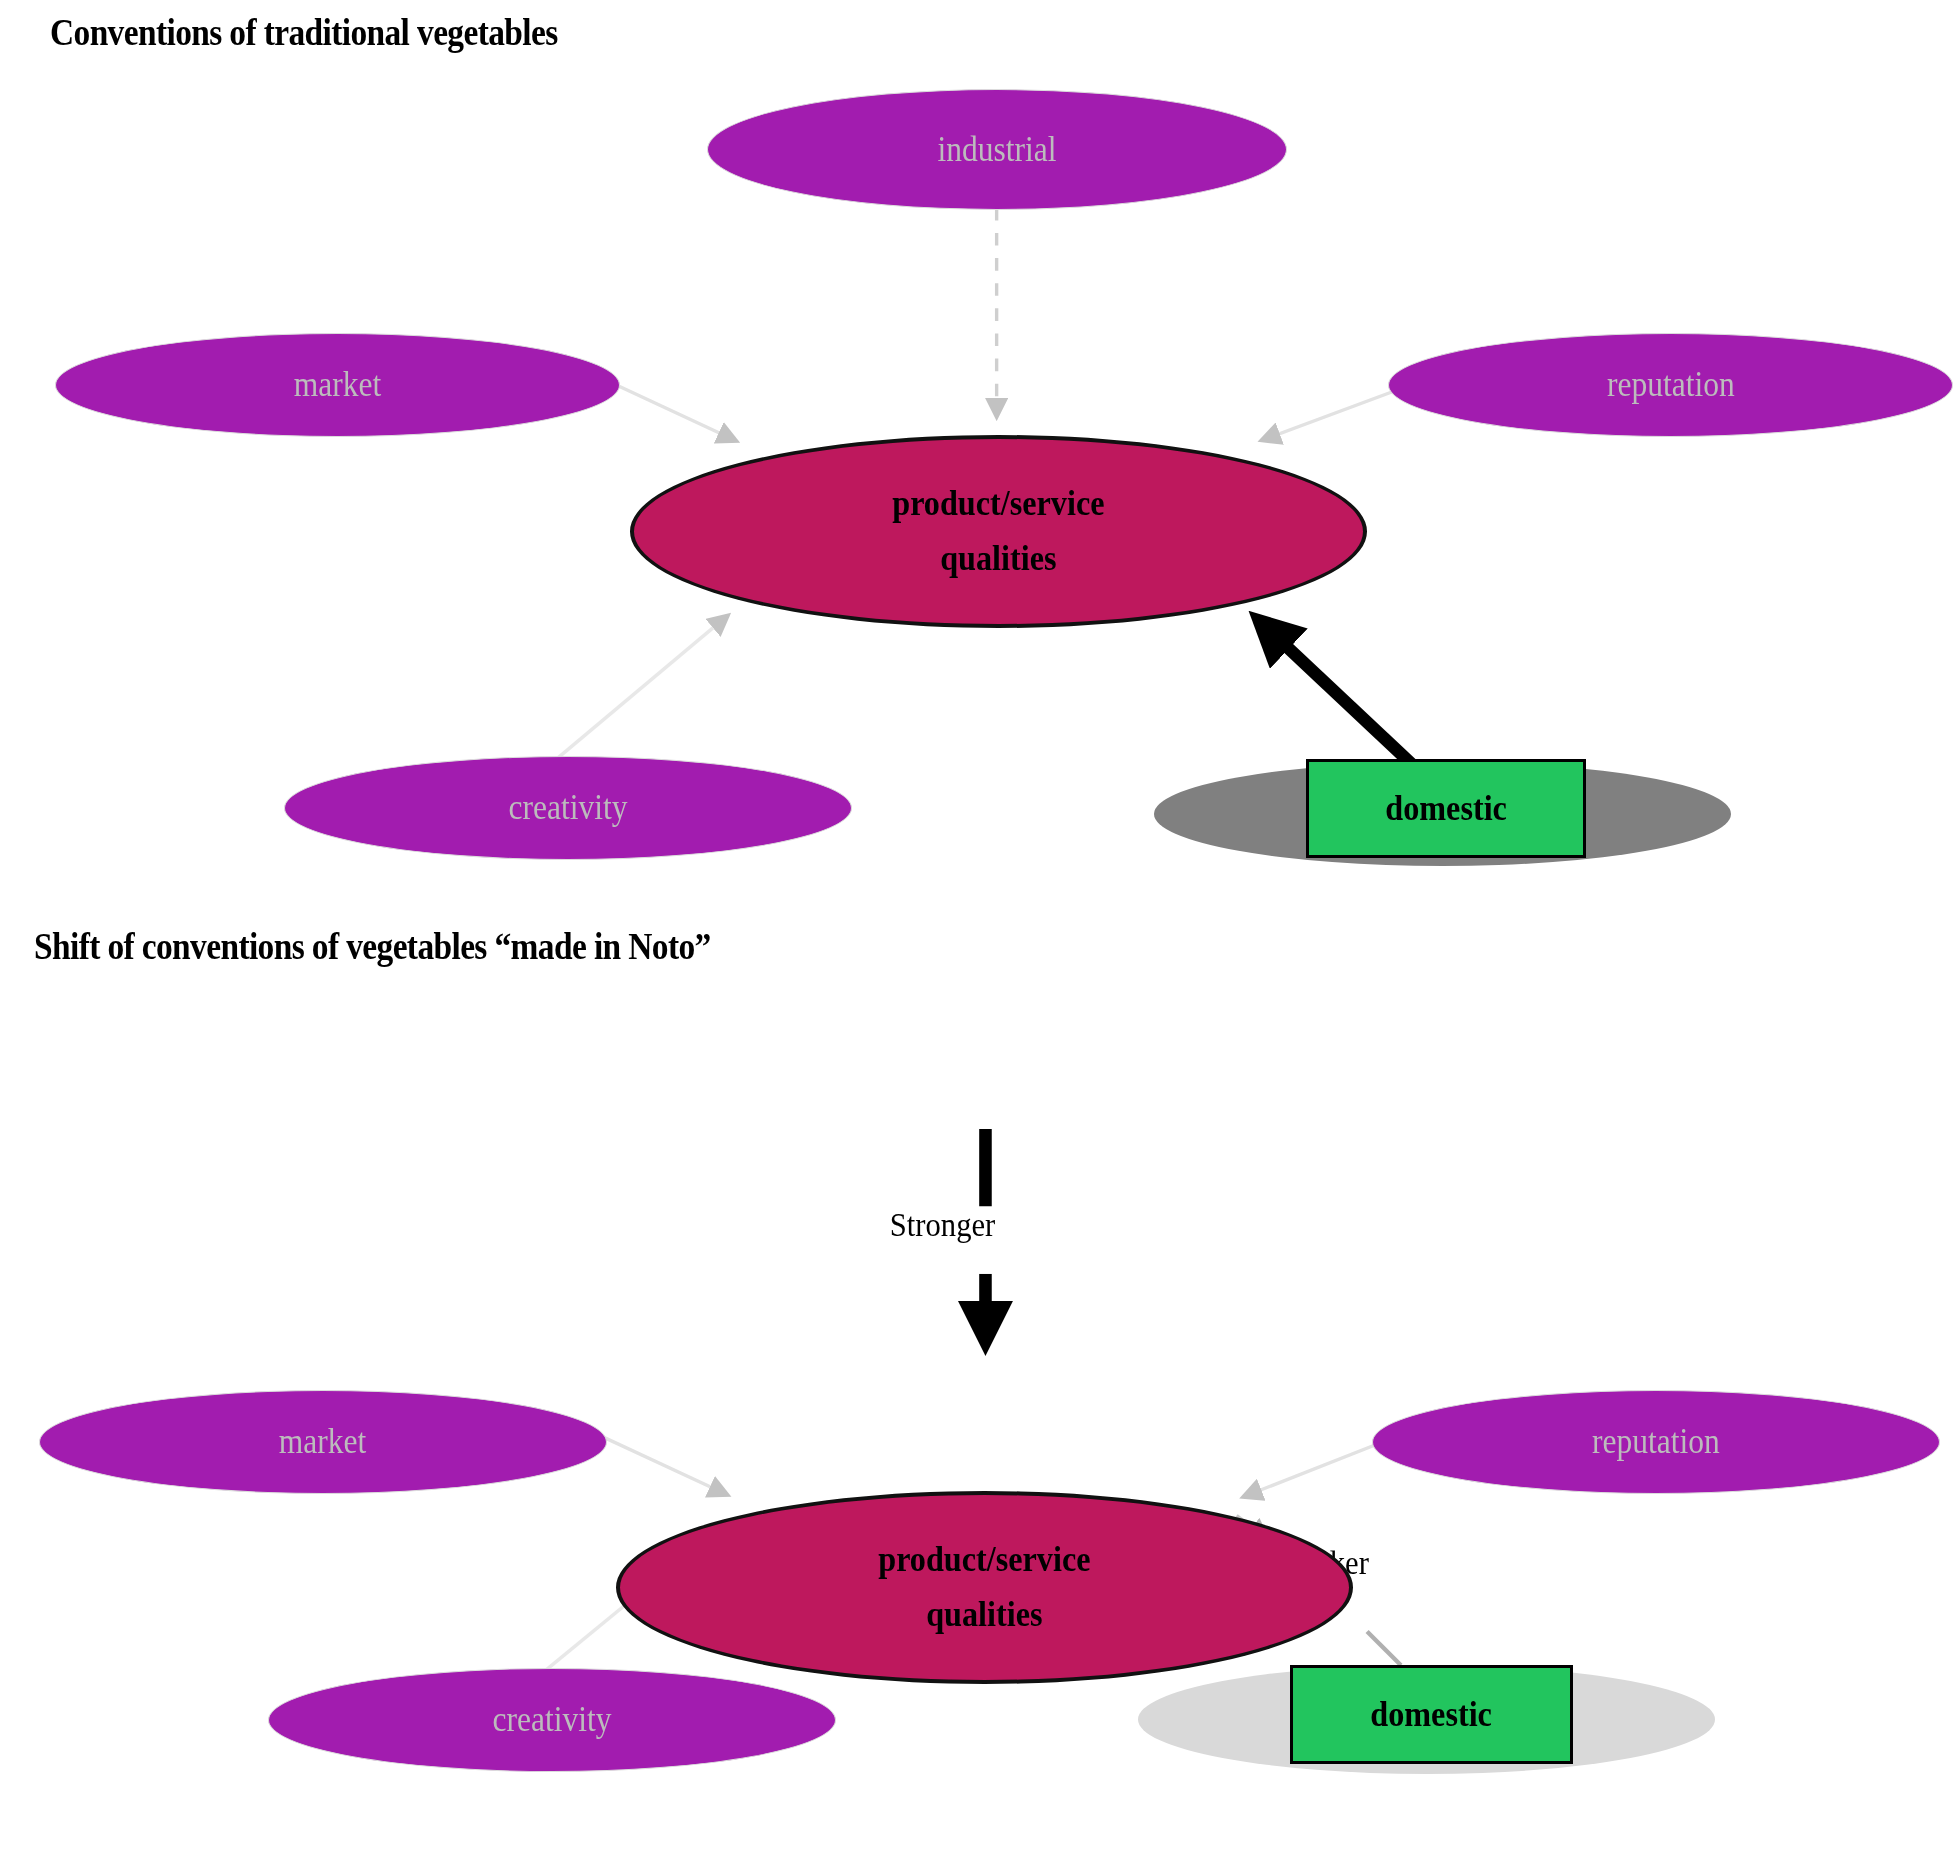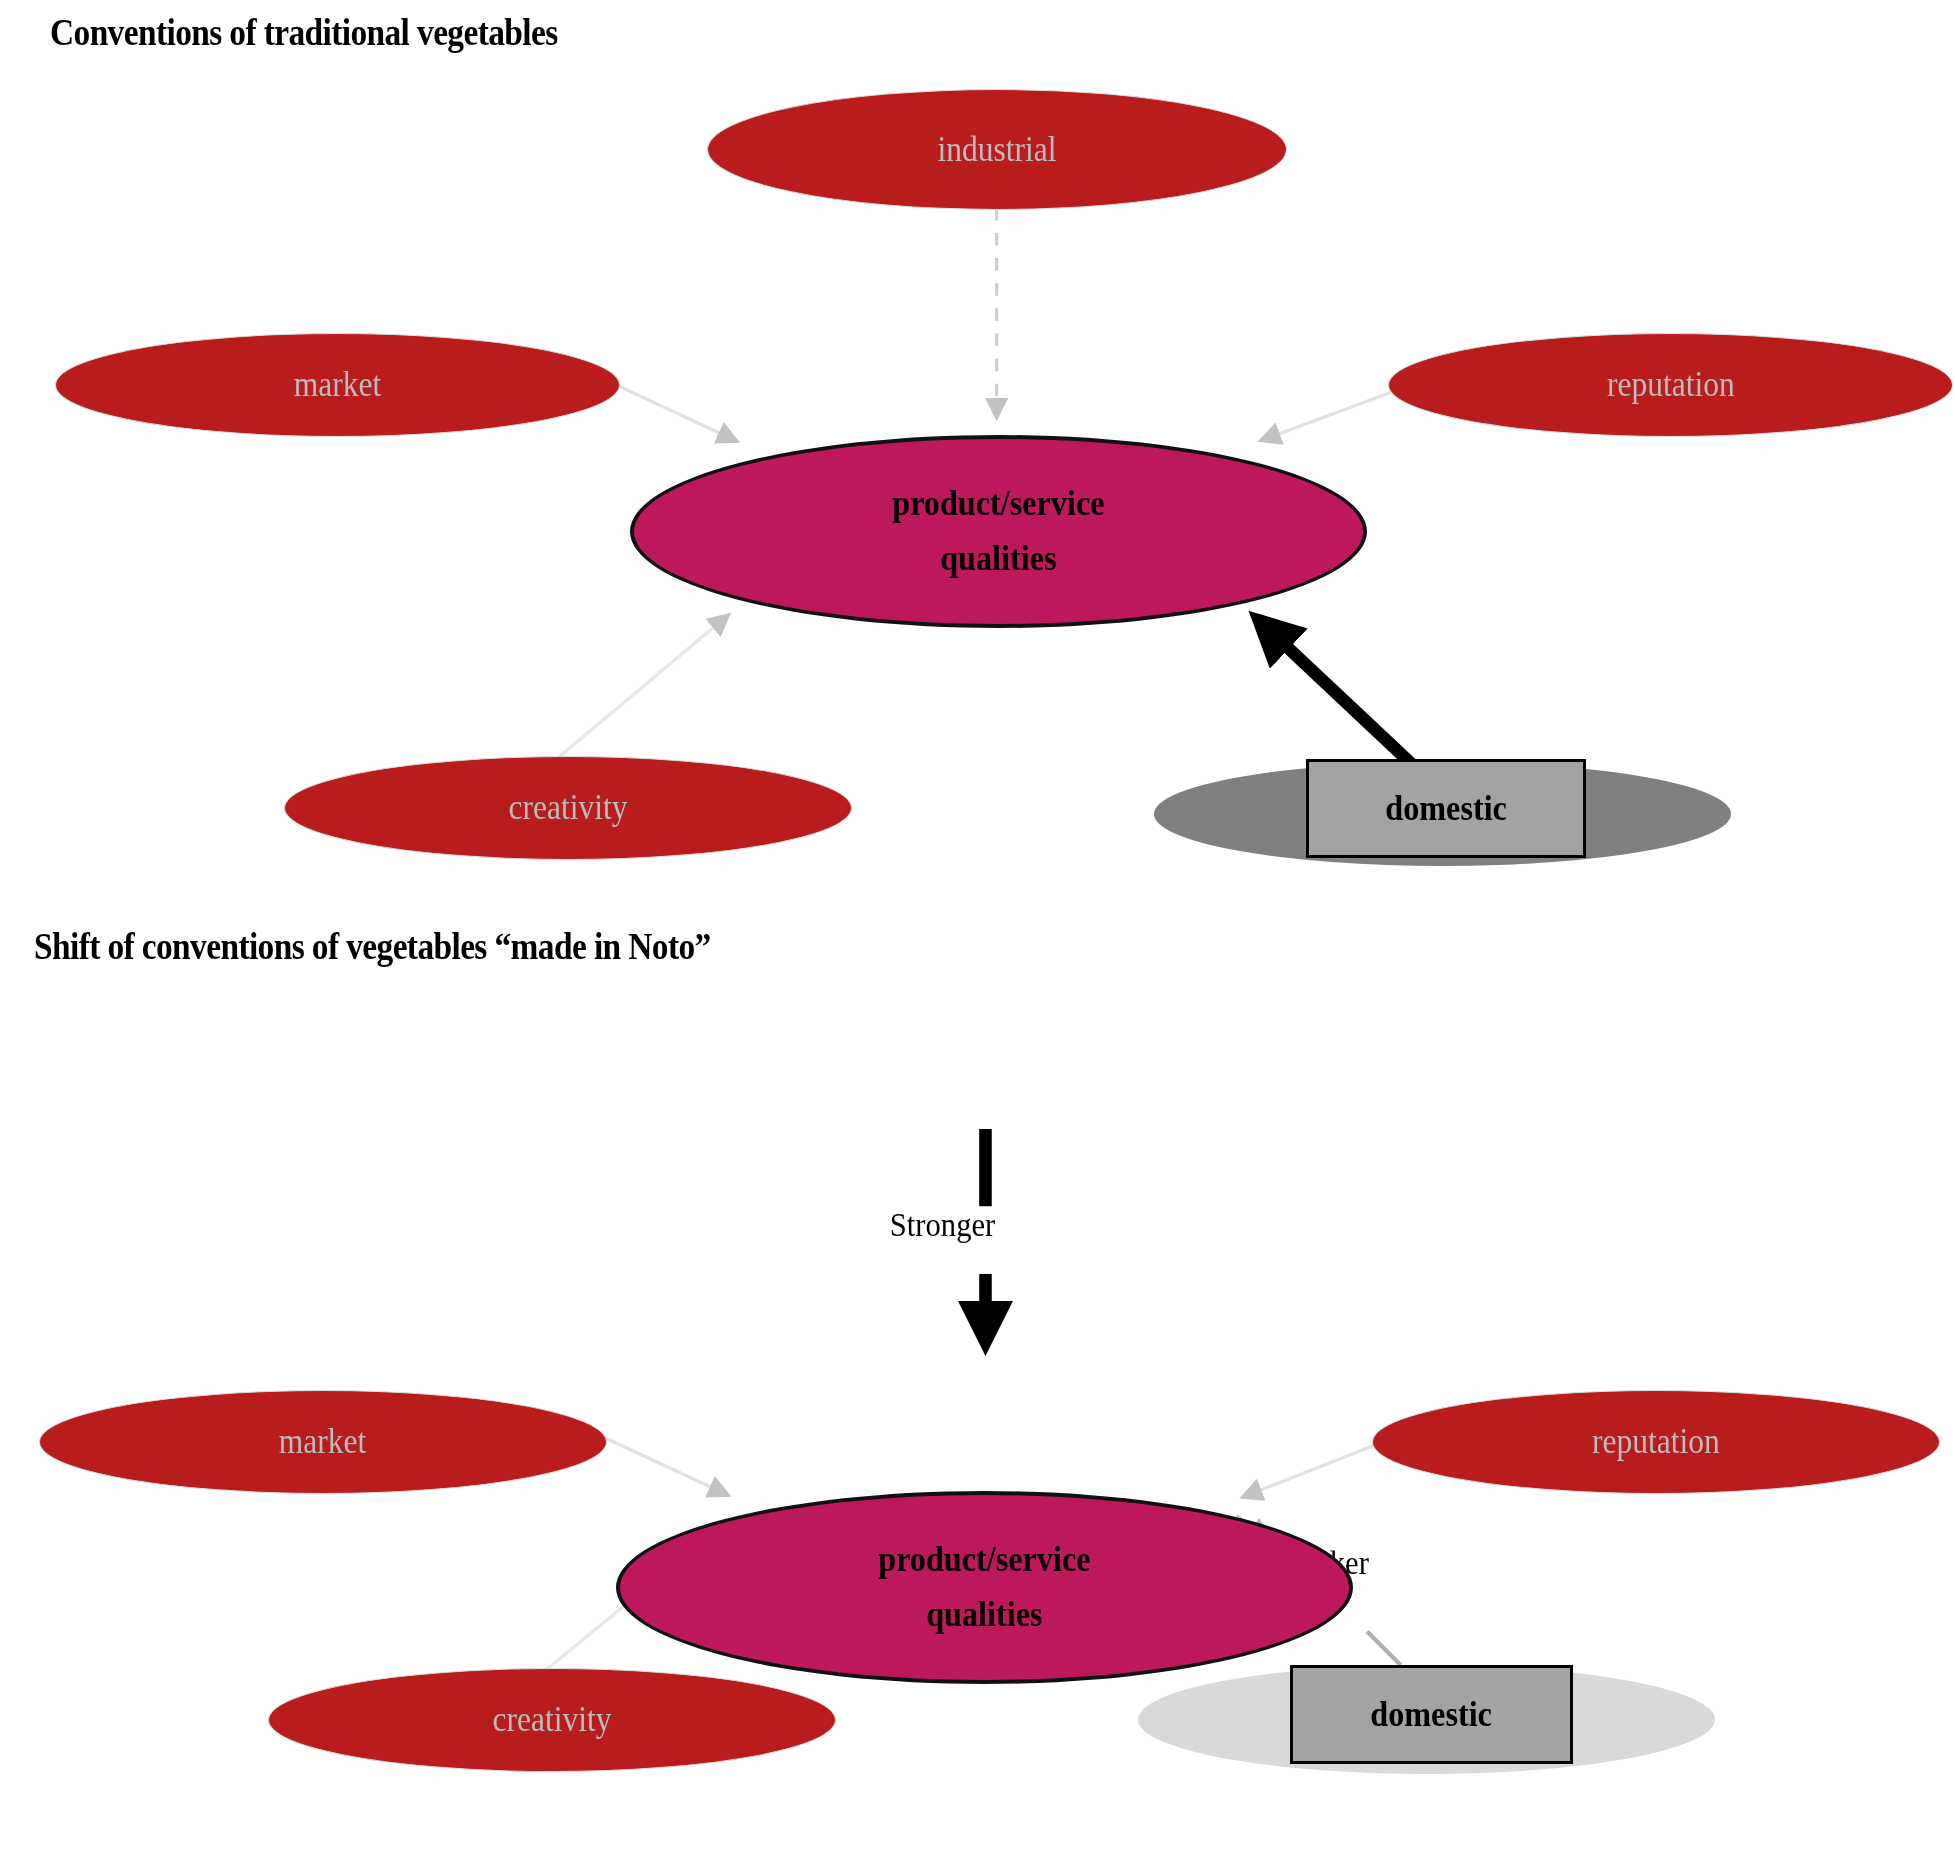--- a/index.html
+++ b/index.html
@@ -46,21 +46,21 @@
   .node {
     position: absolute;
     display: flex;
     align-items: center;
     justify-content: center;
     box-sizing: border-box;
   }
   .ellipse-outline {
     border-radius: 50%;
     border: 1.9px solid #dcdcdc;
-    background: #b91c1c;
+    background: #a21caf;
   }
   .ellipse-core {
     border-radius: 50%;
     border: 4.3px solid #111111;
     background: #be185d;
   }
   .ellipse-fill-dark {
     border-radius: 50%;
     background: #808080;
     border: none;
@@ -81,21 +81,21 @@
     font-size: 35px;
     font-weight: bold;
     color: #000000;
     text-align: center;
     line-height: 1.55;
     font-family: "Liberation Serif", "DejaVu Serif", serif;
     transform: scaleX(0.92);
   }
   .boxed-label {
     position: absolute;
-    background: #a3a3a3;
+    background: #22c55e;
     border: 3.4px solid #000000;
     display: flex;
     align-items: center;
     justify-content: center;
     box-sizing: border-box;
     text-align: center;
   }
   .boxed-label-text {
     font-size: 35px;
     font-weight: bold;

